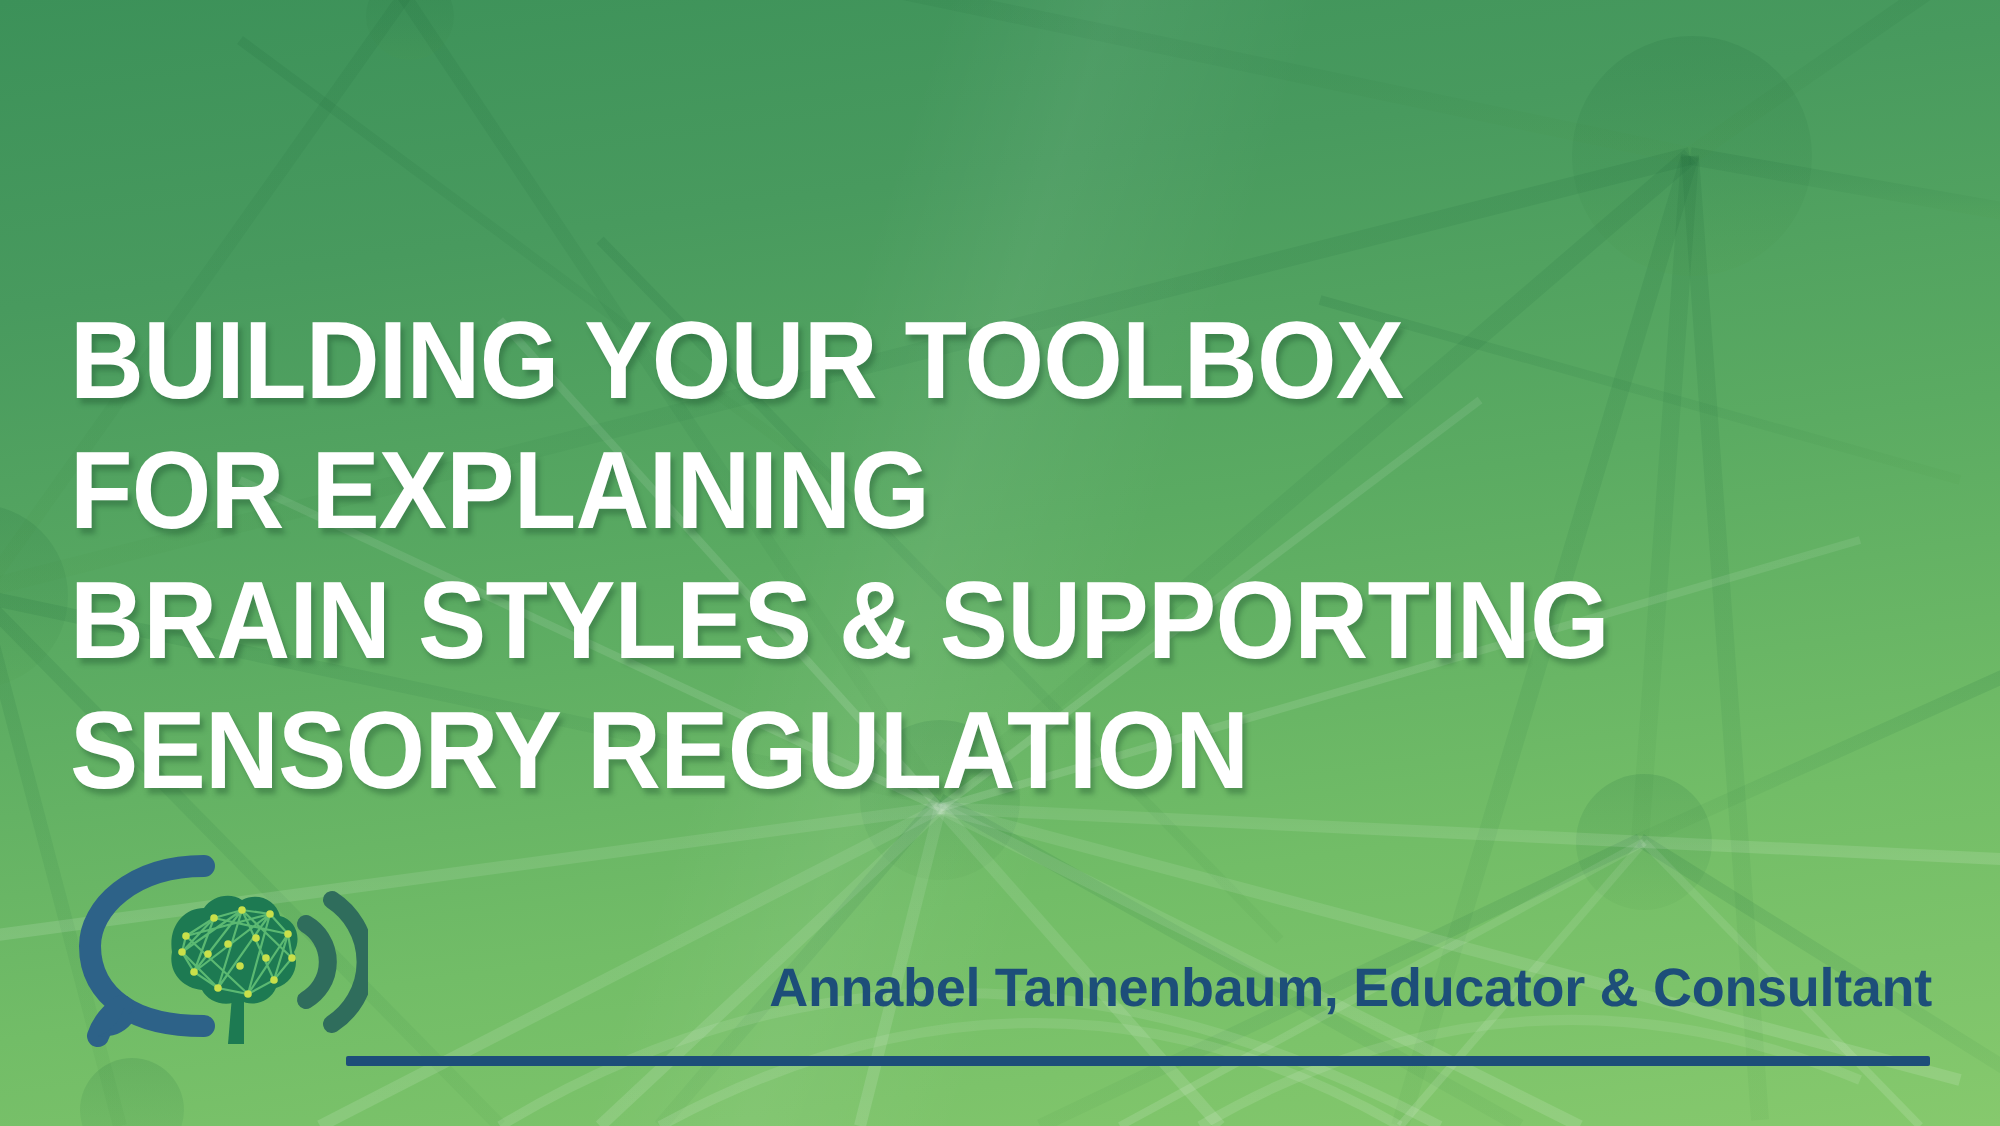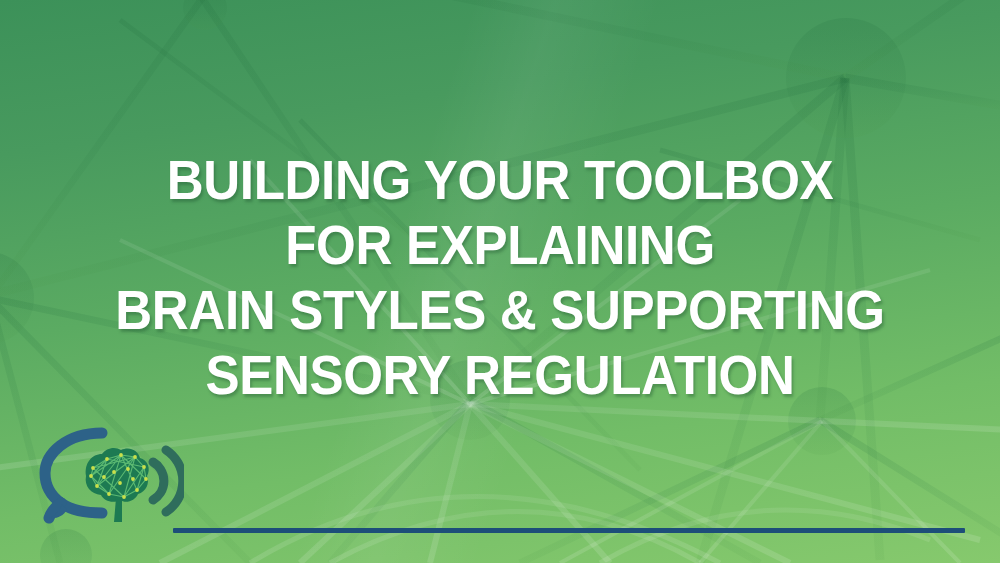--- a/index.html
+++ b/index.html
@@ -33,21 +33,21 @@
         rgba(255,255,255,0.055) 47%,
         rgba(255,255,255,0.00) 56%);
   }
 
   
   .title-block {
     position: absolute;
     left: 0;
     right: 0;
     top: 148px;
-    text-align: center;
+    text-align: left;
   }
   .title-line {
     display: block;
     color: #ffffff;
     font-family: "Liberation Sans Narrow", "Liberation Sans", sans-serif;
     font-weight: 700;
     font-size: 55px;
     line-height: 65px;
     letter-spacing: -0.4px;
     transform: scaleX(0.93);
@@ -235,15 +235,16 @@
           <circle cx="97" cy="55" r="1.9"></circle>
       </g>
     </g>
 
     <g fill="none" stroke="#2f6d5c" stroke-width="9" stroke-linecap="round">
       <path d="M 117 38 A 22 22 0 0 1 117 76"></path>
       <path d="M 130 26 A 37 37 0 0 1 130 88"></path>
     </g>
   </svg>
 
+  <div class="presenter">Annabel Tannenbaum, Educator &amp; Consultant</div>
   <div class="rule"></div>
 
 </div>
 
 </body></html>

